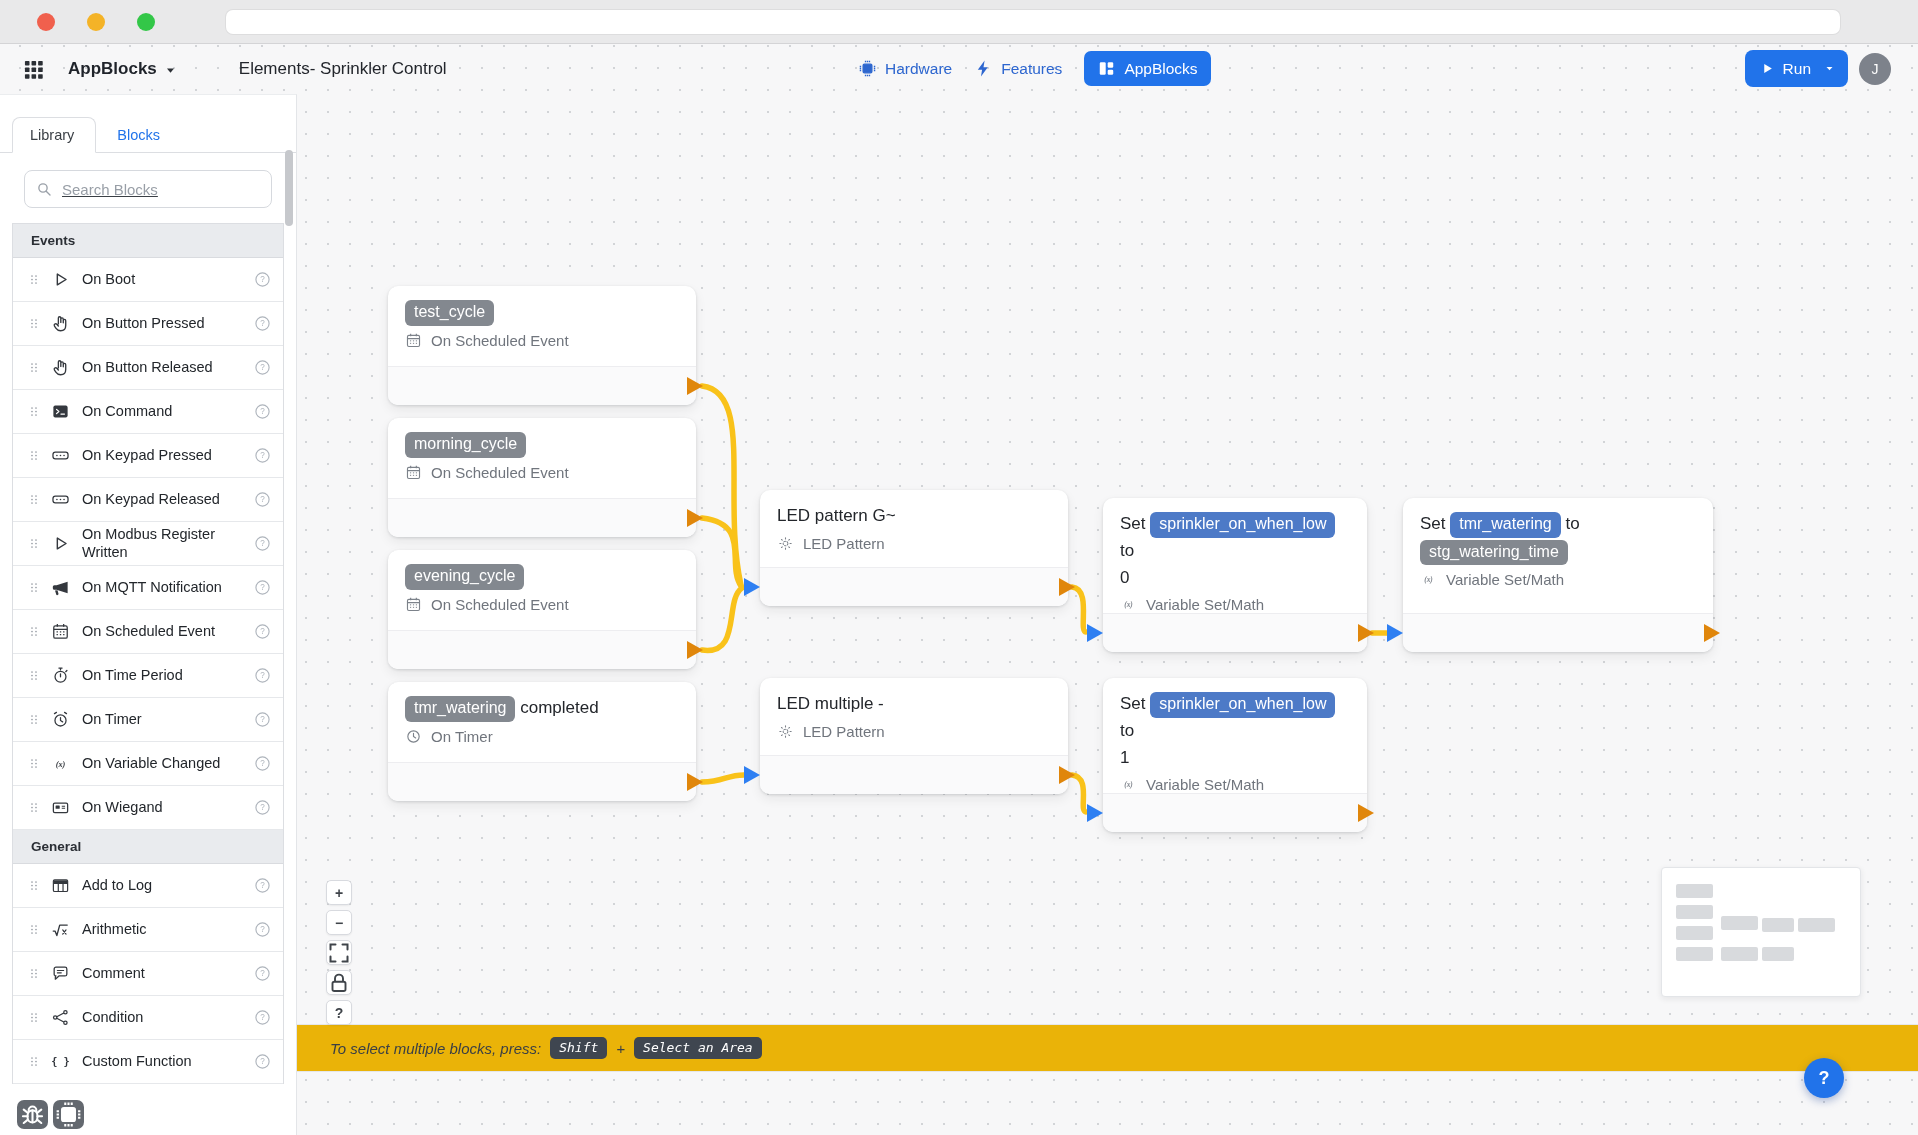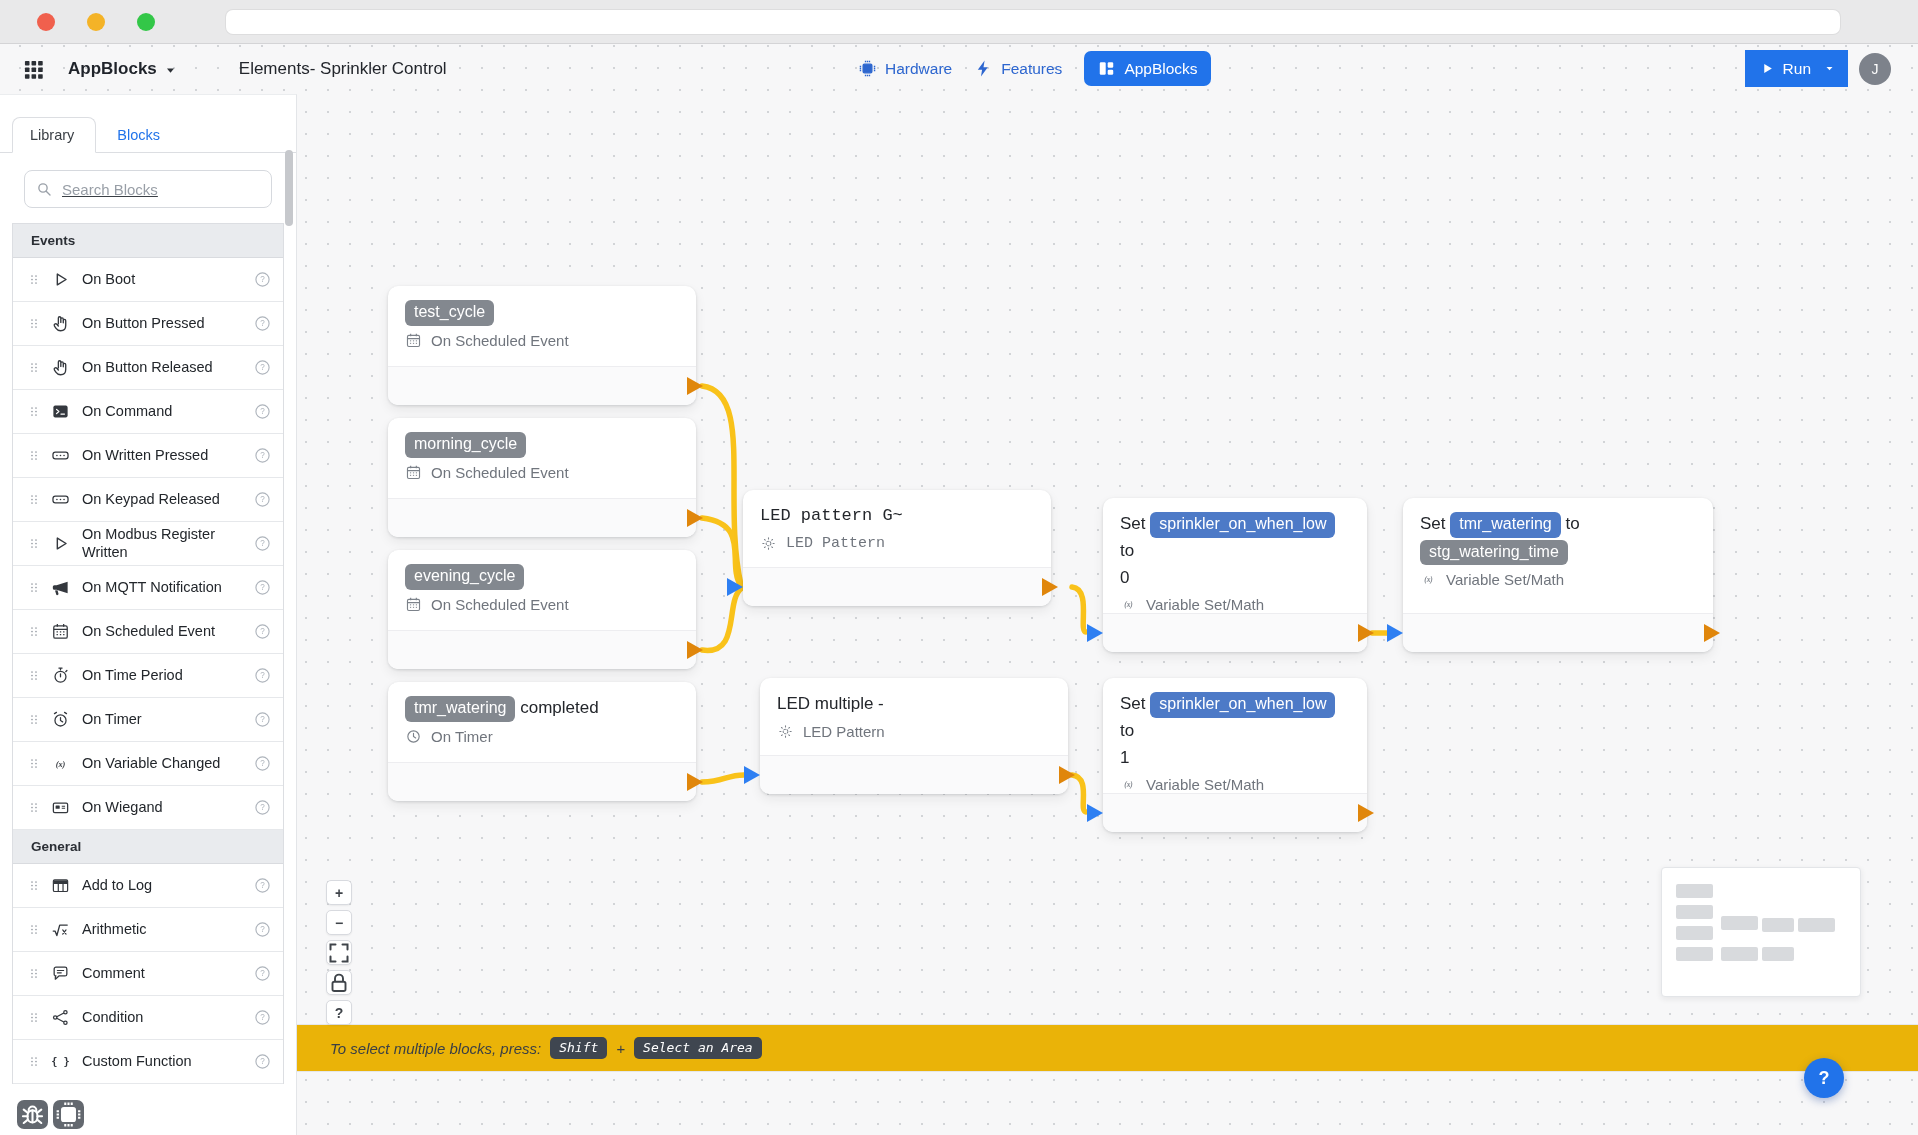--- a/index.html
+++ b/index.html
@@ -23,21 +23,21 @@
   .hleft{position:absolute;left:22px;top:0;height:51px;display:flex;align-items:center;}
   .grid9{width:22px;height:22px;color:#2b2f35;}
   .appmenu{display:flex;align-items:center;gap:7px;margin-left:24px;font-size:17px;font-weight:bold;color:#1f232a;cursor:pointer;}
   .appmenu .carat{width:13px;height:13px;color:#2b2f35;margin-top:3px;}
   .ptitle{margin-left:62px;font-size:17px;color:#23262c;}
   .hnav{position:absolute;left:858px;top:0;height:51px;display:flex;align-items:center;gap:22px;}
   .navitem{display:flex;align-items:center;gap:8px;font-size:15.5px;color:#2d66cf;cursor:pointer;}
   .navitem .nicon{width:19px;height:19px;}
   .navitem.active{background:#2173ea;color:#fff;border-radius:7px;padding:8px 13px;}
   .hright{position:absolute;right:27px;top:0;height:51px;display:flex;align-items:center;gap:11px;}
-  .runbtn{height:37px;background:#2173ea;color:#fff;border:none;border-radius:0;display:flex;align-items:center;padding:0 13px 0 16px;font-size:15.5px;font-family:inherit;cursor:pointer;}
+  .runbtn{height:37px;background:#2173ea;color:#fff;border:none;border-radius:8px;display:flex;align-items:center;padding:0 13px 0 16px;font-size:15.5px;font-family:inherit;cursor:pointer;}
   .runbtn .picon{width:13px;height:13px;margin-right:9px;}
   .runbtn .carat{width:11px;height:11px;margin-left:13px;}
   .avatar{width:32px;height:32px;border-radius:50%;background:#7d828b;color:#fff;font-size:14px;display:flex;align-items:center;justify-content:center;cursor:pointer;}
   
   .sidebar{position:absolute;left:0;top:94px;width:296px;height:1041px;background:#fff;border-right:1px solid #e3e5e8;border-top:1px solid #ebedef;z-index:20;}
   .tabs{position:relative;margin-top:21px;height:36px;border-bottom:1px solid #dcdee2;padding-left:12px;display:flex;align-items:flex-end;}
   .tab{font-size:14.5px;padding:9px 21px;cursor:pointer;}
   .tab.active{background:#fff;border:1px solid #dcdee2;border-bottom:1px solid #fff;border-radius:8px 8px 0 0;margin-bottom:-1px;color:#3a3f45;padding-left:17px;}
   .tab.inactive{color:#2173ea;}
   .searchwrap{margin:17px 24px 15px 24px;height:36px;border:1px solid #d6d9de;border-radius:8px;display:flex;align-items:center;padding:0 11px;gap:8px;background:#fff;}
@@ -290,21 +290,21 @@
           </svg>
         </span>
         <span class="icn ricon">
           <svg viewBox="0 0 24 24" fill="none" stroke="currentColor" stroke-width="1.6">
             <rect x="2.5" y="7.8" width="19" height="8.6" rx="3"></rect>
             <circle cx="7.5" cy="12.1" r="1" fill="currentColor" stroke="none"></circle>
             <circle cx="12" cy="12.1" r="1" fill="currentColor" stroke="none"></circle>
             <circle cx="16.5" cy="12.1" r="1" fill="currentColor" stroke="none"></circle>
           </svg>
         </span>
-        <span class="rlabel">On Written Pressed</span>
+        <span class="rlabel">On Keypad Pressed</span>
         <span class="icn rhelp">
           <svg viewBox="0 0 24 24" fill="none">
             <circle cx="12" cy="12" r="9.3" stroke="currentColor" stroke-width="1.6"></circle>
             <text x="12" y="16.2" font-size="11.5" text-anchor="middle" fill="currentColor" font-family="Liberation Sans,sans-serif">?</text>
           </svg>
         </span>
       </div>
       <div class="srow">
         <span class="icn drag">
           <svg viewBox="0 0 24 24" fill="currentColor">
@@ -711,21 +711,21 @@
               <circle cx="12" cy="12" r="8"></circle>
               <path d="M12 7.4V12l3.1 2"></path>
             </svg>
           </span>
           <span>On Timer</span>
         </div>
       </div>
       <div class="blk-foot"></div>
       <div class="port out" style="left: 299px; top: 91px;"></div>
     </div>
-    <div class="blk" style="left: 743px; top: 490px; width: 308px; height: 116px; font-family: Liberation Mono, monospace;">
+    <div class="blk" style="left: 760px; top: 490px; width: 308px; height: 116px;">
       <div class="blk-body">
         <div class="blk-title"><span>LED pattern G~</span></div>
         <div class="blk-sub">
           <span class="icn subicon">
             <svg viewBox="0 0 24 24" fill="none" stroke="currentColor" stroke-width="1.5" stroke-linecap="round">
               <circle cx="12" cy="12" r="3.3" stroke-dasharray="2 2"></circle>
               <path d="M12 4v1.6M12 18.4V20M4 12h1.6M18.4 12H20M6.3 6.3l1.1 1.1M16.6 16.6l1.1 1.1M17.7 6.3l-1.1 1.1M7.4 16.6l-1.1 1.1"></path>
             </svg>
           </span>
           <span>LED Pattern</span>

